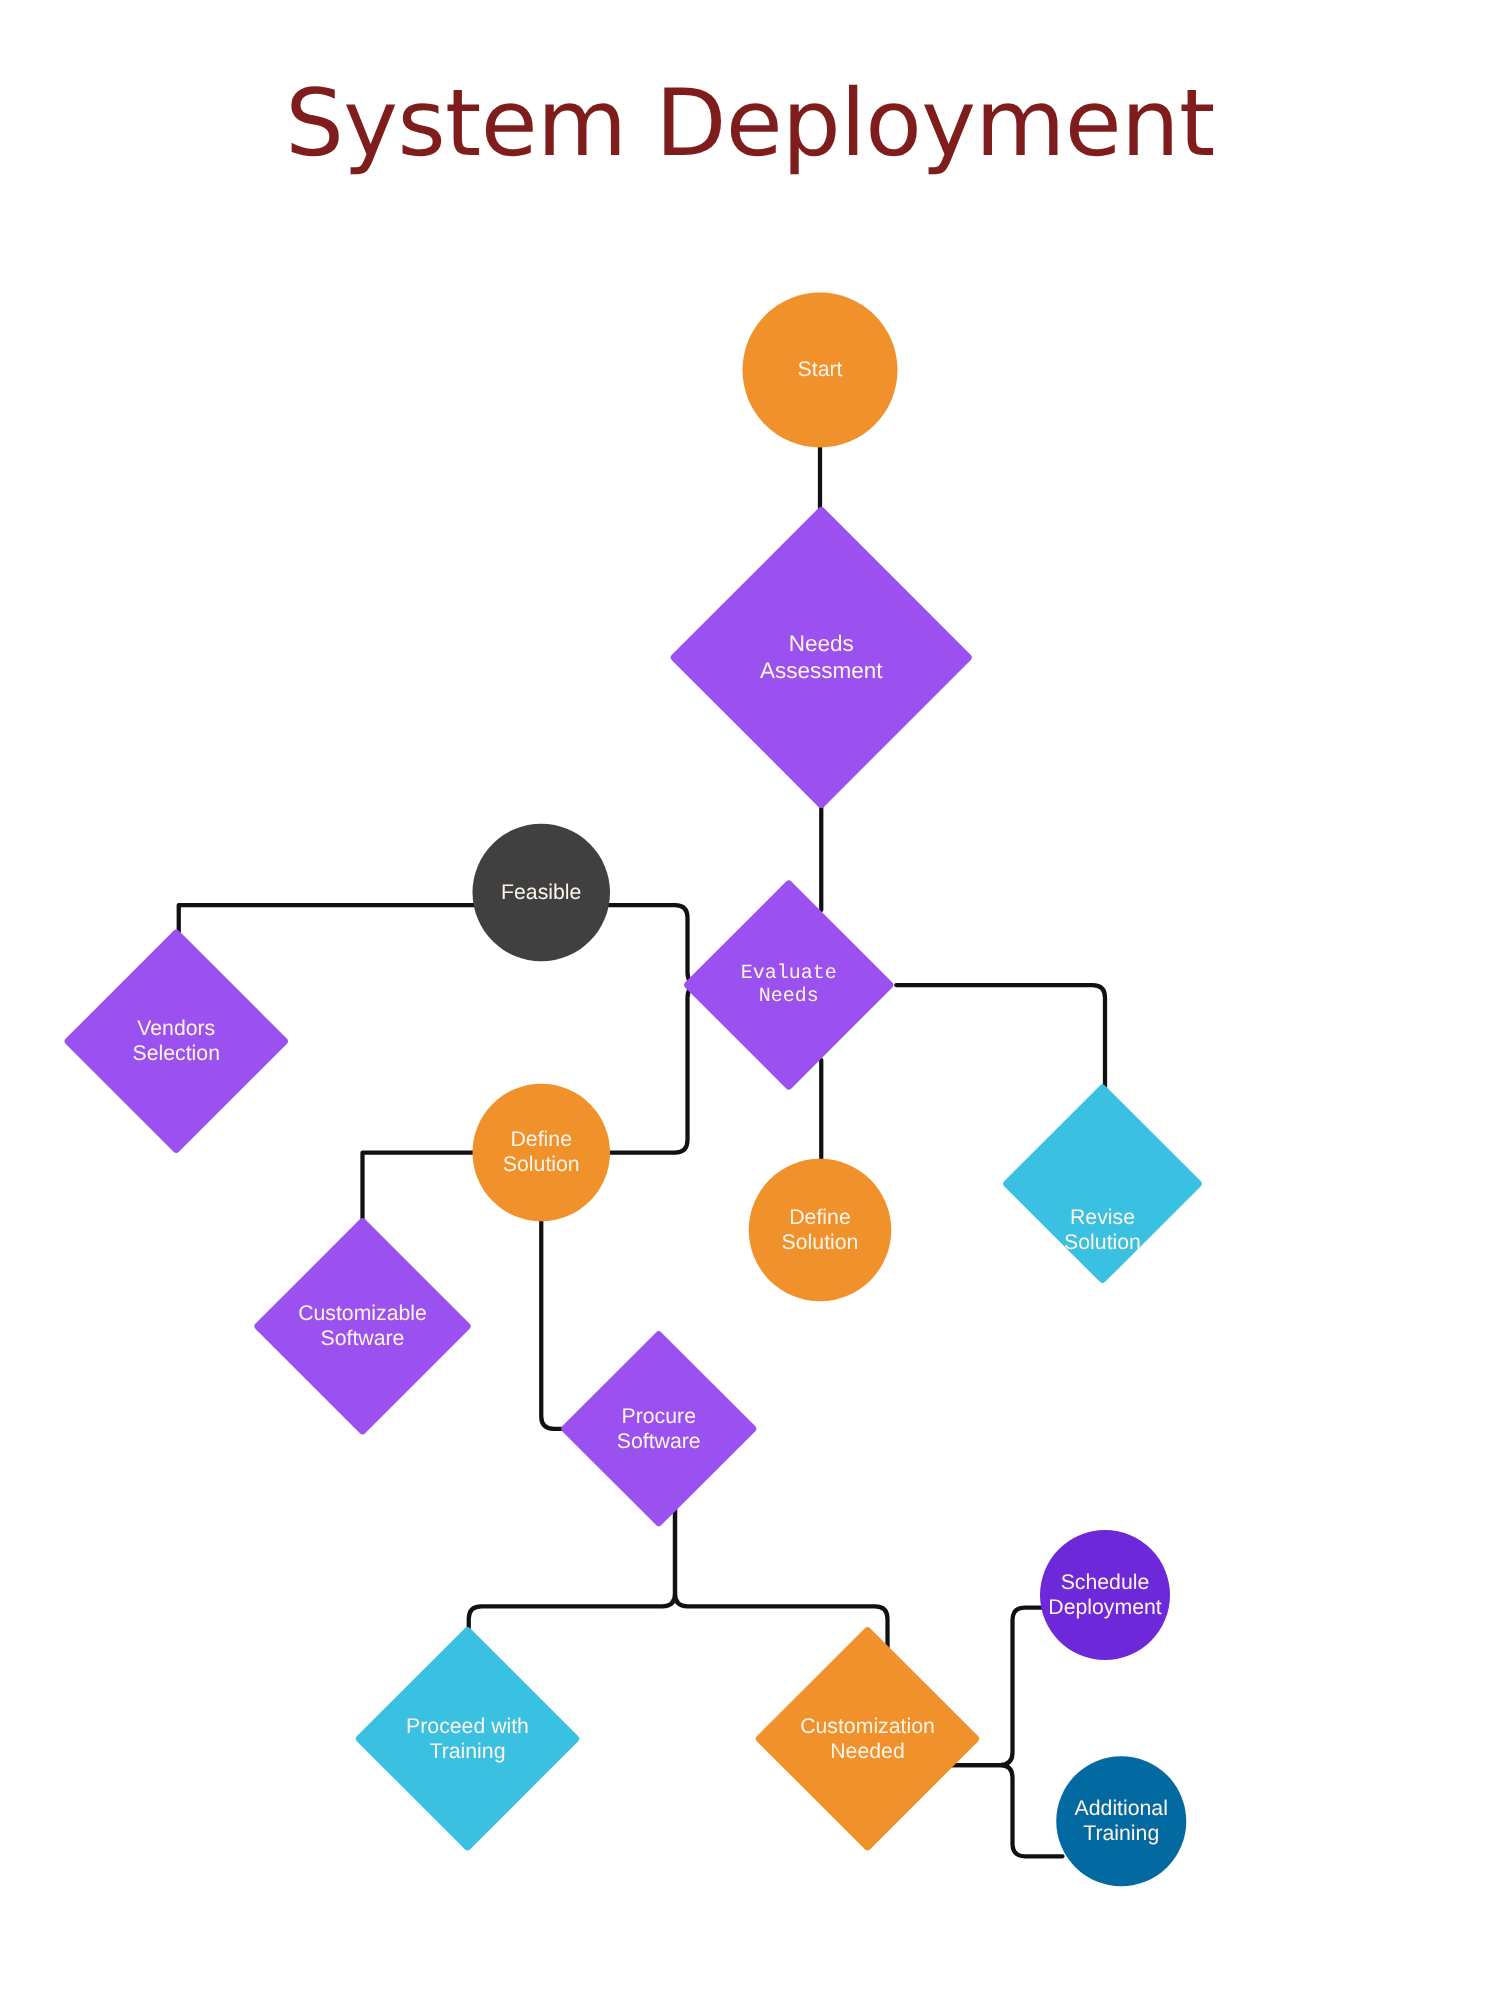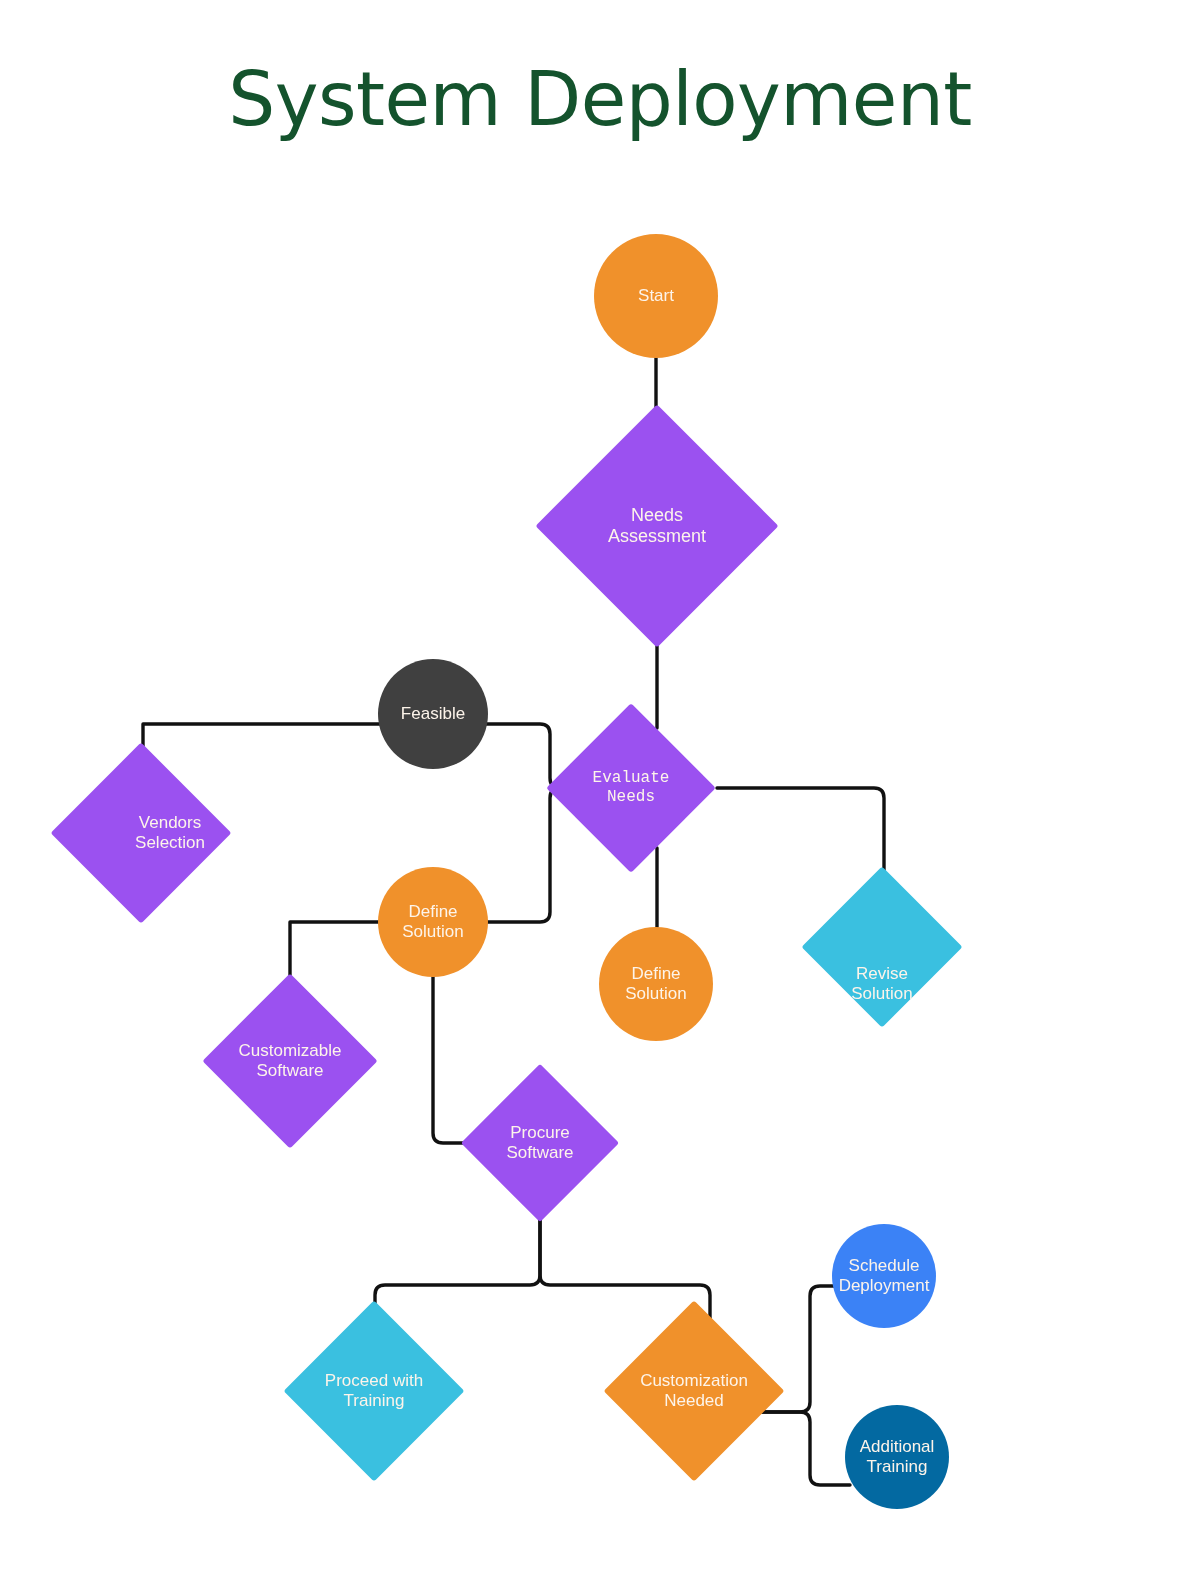--- a/index.html
+++ b/index.html
@@ -27,21 +27,21 @@
     text-align: center;
   }
   #title {
     margin: 0;
     padding-top: 62px;
     font-family: "DejaVu Sans", sans-serif;
     font-size: 74px;
     font-weight: 400;
     letter-spacing: -0.5px;
     line-height: 1.0;
-    color: #14532d;
+    color: #7f1d1d;
   }
   #subtitle {
     margin: 0;
     padding-top: 22px;
     font-family: "Liberation Sans", sans-serif;
     font-size: 40px;
     font-weight: 400;
     letter-spacing: 2.5px;
     color: #1b1b1b;
   }
@@ -130,21 +130,21 @@
           <span class="label">Start</span>
         </div>
         <div class="node diamond" style="left: 571px; top: 440px; width: 172px; height: 172px; font-size: 18px;">
           <div class="shape" style="background: rgb(155, 81, 240);"></div>
           <span class="label">Needs
 Assessment</span>
         </div>
         <div class="node circle" style="left: 378px; top: 659px; width: 110px; height: 110px; font-size: 17px; background: #404040;">
           <span class="label">Feasible</span>
         </div>
-        <div class="node diamond" style="left: 77px; top: 769px; width: 128px; height: 128px; font-size: 17px; justify-content: flex-end;">
+        <div class="node diamond" style="left: 77px; top: 769px; width: 128px; height: 128px; font-size: 17px;">
           <div class="shape" style="background: rgb(155, 81, 240);"></div>
           <span class="label">Vendors
 Selection</span>
         </div>
         <div class="node diamond" style="left: 571px; top: 728px; width: 120px; height: 120px; font-size: 16px; font-family: Liberation Mono, monospace;">
           <div class="shape" style="background: rgb(155, 81, 240);"></div>
           <span class="label">Evaluate
 Needs</span>
         </div>
         <div class="node circle" style="left: 378px; top: 867px; width: 110px; height: 110px; font-size: 17px; background: rgb(240, 145, 43);">
@@ -158,26 +158,26 @@
         <div class="node diamond" style="left: 825px; top: 890px; width: 114px; height: 114px; font-size: 17px; align-items: flex-end;">
           <div class="shape" style="background: rgb(58, 192, 224);"></div>
           <span class="label">Revise
 Solution</span>
         </div>
         <div class="node diamond" style="left: 228px; top: 999px; width: 124px; height: 124px; font-size: 17px;">
           <div class="shape" style="background: rgb(155, 81, 240);"></div>
           <span class="label">Customizable
 Software</span>
         </div>
-        <div class="node diamond" style="left: 484px; top: 1087px; width: 112px; height: 112px; font-size: 17px;">
+        <div class="node diamond" style="left: 471px; top: 1087px; width: 112px; height: 112px; font-size: 17px;">
           <div class="shape" style="background: rgb(155, 81, 240);"></div>
           <span class="label">Procure
 Software</span>
         </div>
-        <div class="node circle" style="left: 832px; top: 1224px; width: 104px; height: 104px; font-size: 17px; background: #3b82f6;">
+        <div class="node circle" style="left: 832px; top: 1224px; width: 104px; height: 104px; font-size: 17px; background: #6d28d9;">
           <span class="label">Schedule
 Deployment</span>
         </div>
         <div class="node diamond" style="left: 310px; top: 1327px; width: 128px; height: 128px; font-size: 17px;">
           <div class="shape" style="background: rgb(58, 192, 224);"></div>
           <span class="label">Proceed with
 Training</span>
         </div>
         <div class="node diamond" style="left: 630px; top: 1327px; width: 128px; height: 128px; font-size: 17px;">
           <div class="shape" style="background: rgb(240, 145, 43);"></div>

